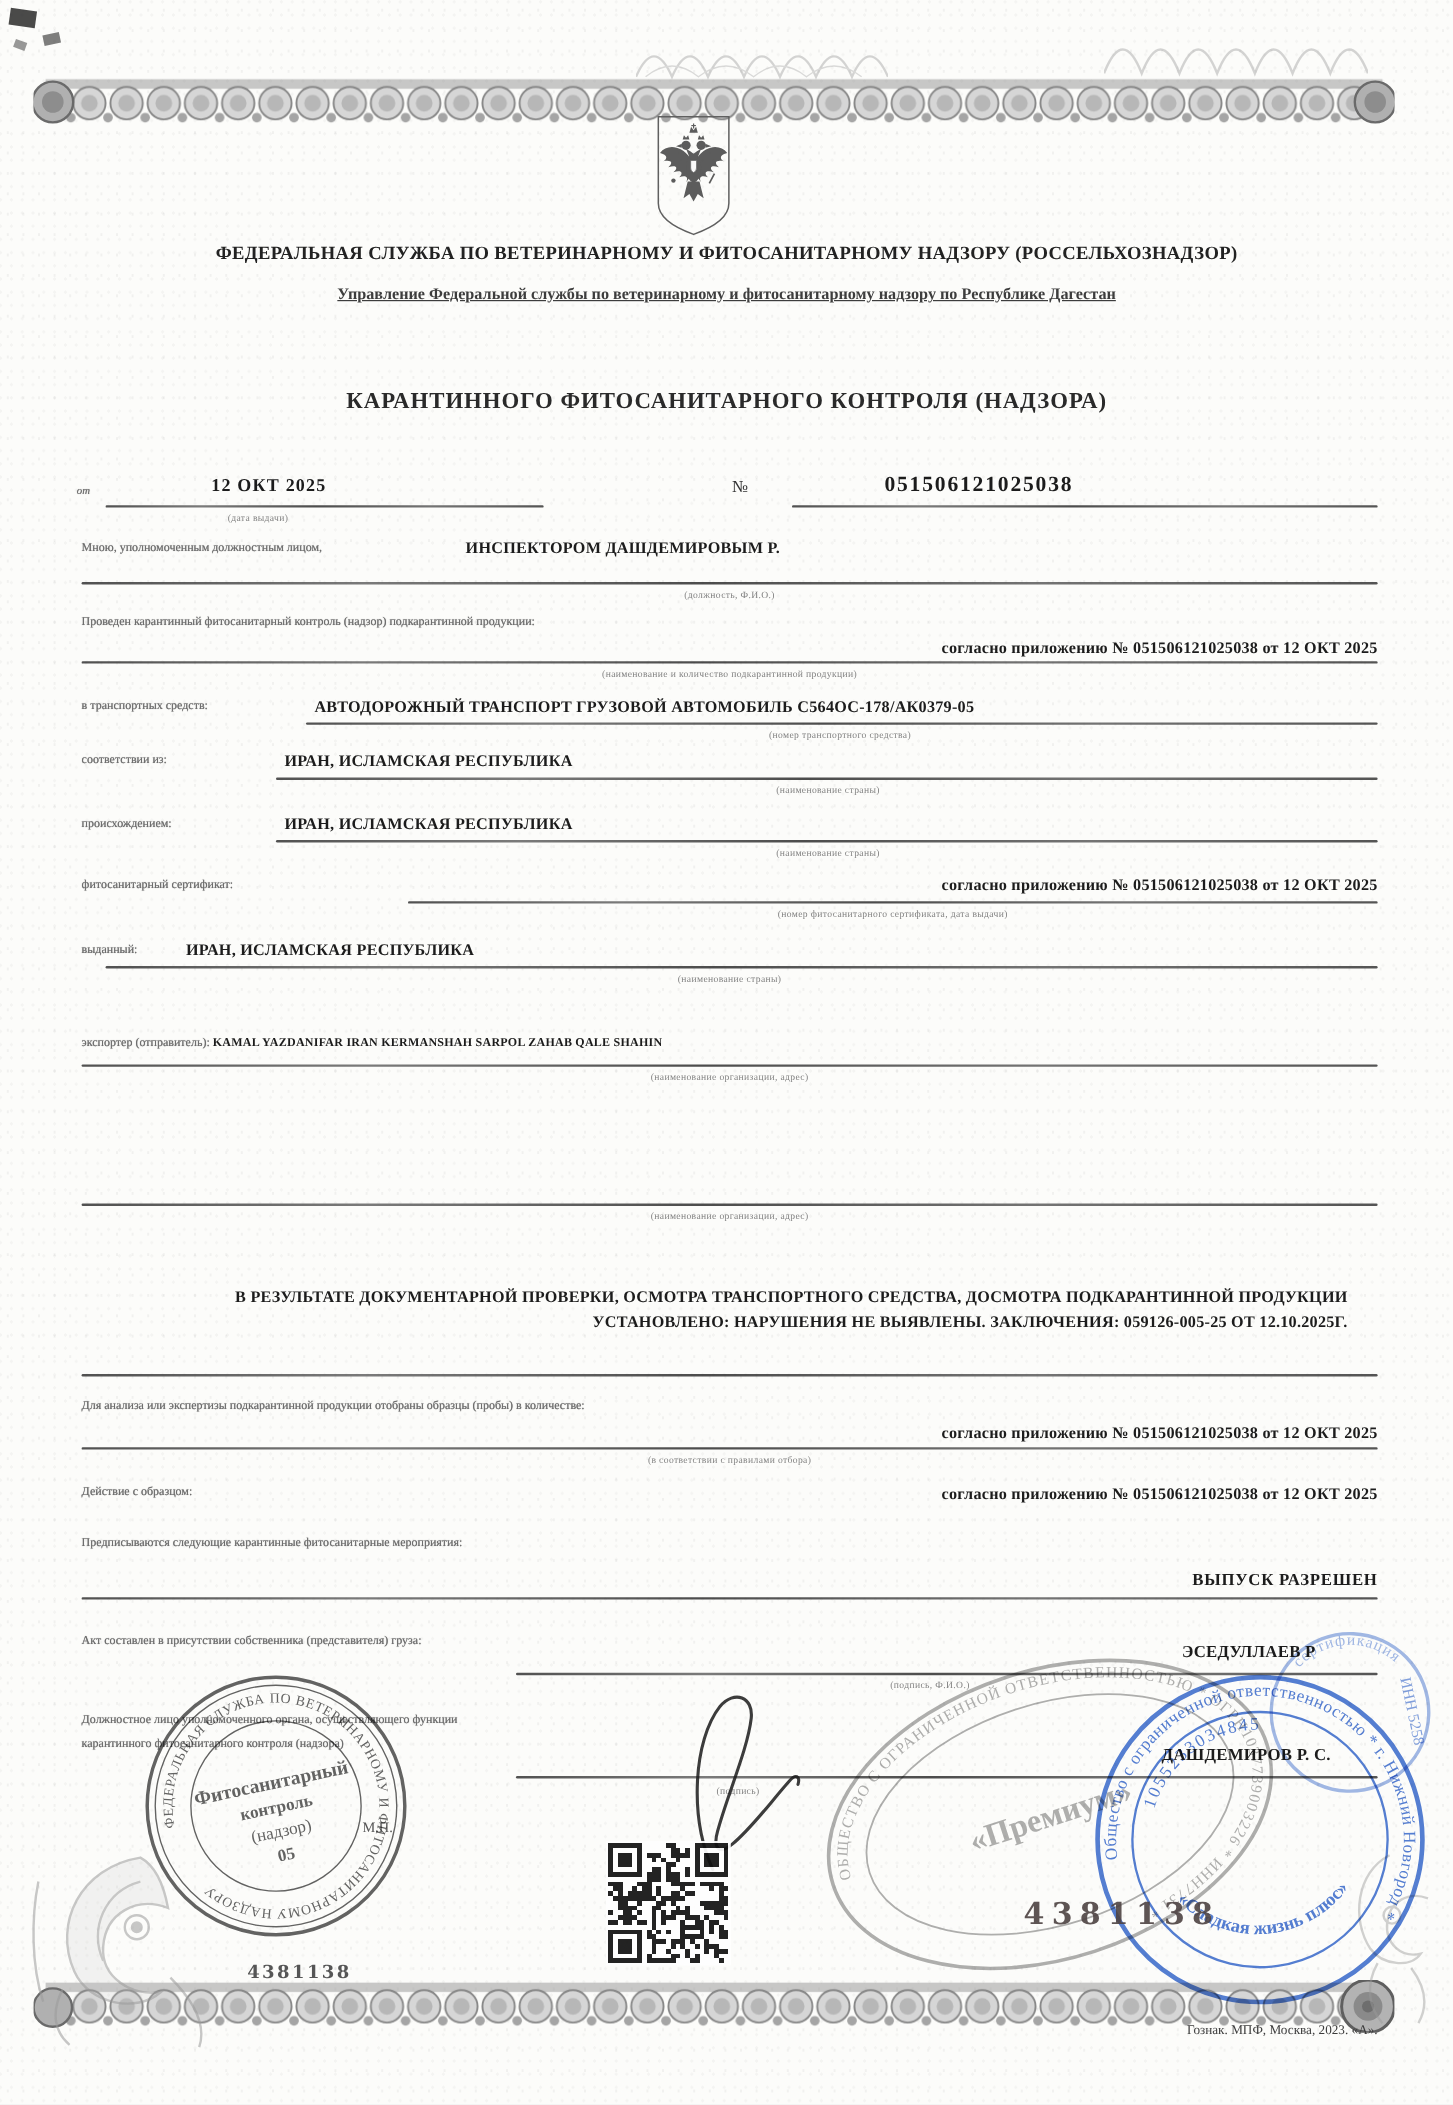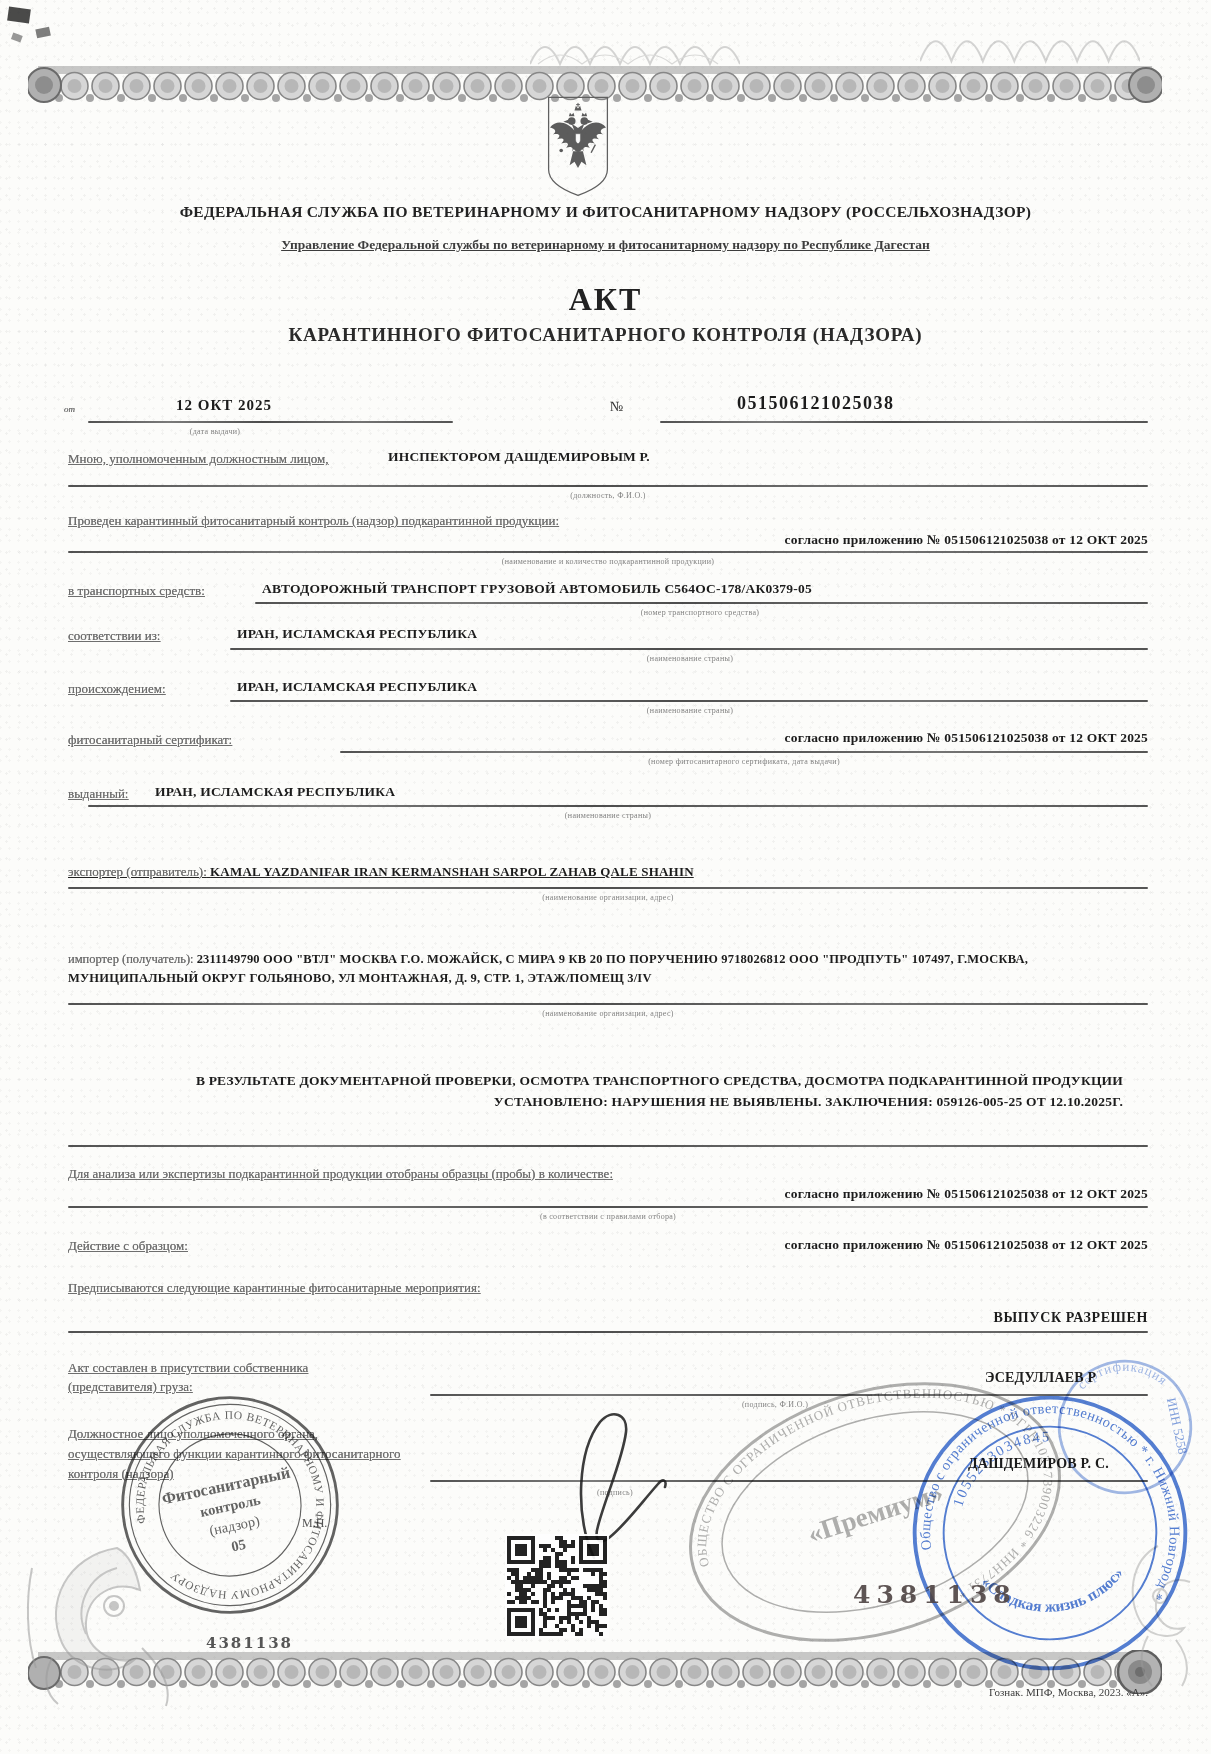--- a/index.html
+++ b/index.html
@@ -19,21 +19,21 @@
   .val{font-weight:bold;color:#1c1c1c;letter-spacing:.2px;}
   .rule{position:absolute;height:2px;background:linear-gradient(90deg,#2c2c2c,#5e5e5e 22%,#262626 48%,#565656 74%,#303030);opacity:.82;border-radius:1px;}
   .cap{position:absolute;font-size:8px;color:#6b6b6b;transform:translateX(-50%);white-space:nowrap;opacity:.85;letter-spacing:.3px;}
   .centerbox{text-align:right;}
   .stamp{position:absolute;mix-blend-mode:multiply;}
   svg text{font-family:"Liberation Serif","DejaVu Serif",serif;}
   .hdr1{font-weight:bold;font-size:15.5px;letter-spacing:.3px;text-align:center;width:100%;}
   .hdr2{font-weight:600;font-size:13.5px;text-align:center;width:100%;color:#3d3d3d;}
   .title{font-weight:bold;font-size:32px;letter-spacing:2px;text-align:center;width:100%;}
   .subtitle{font-weight:600;font-size:19px;letter-spacing:.8px;text-align:center;width:100%;color:#2a2a2a;}
-  .lbl13{font-size:13px;text-decoration:underline;}
+  .lbl13{font-size:10px;}
   .v135{font-size:13.5px;}
   .serial-lg{font-family:"DejaVu Serif",serif;font-weight:600;font-size:25px;letter-spacing:6px;color:#4e4343;opacity:.9;}
   .serial-sm{font-family:"DejaVu Serif",serif;font-weight:600;font-size:15px;letter-spacing:2px;color:#3a3a3a;opacity:.85;}
   .footer{font-size:11px;color:#3c3c3c;text-align:right;}
 </style>
 </head>
 <body>
 
 <div class="page">
 
@@ -115,21 +115,20 @@
         <rect x="47.3" y="12.8" width="5.4" height="1.4"></rect>
       <path d="M43 80 L38 100 L45 95 L50 104 L55 95 L62 100 L57 80 Z"></path>
       <circle cx="26" cy="79" r="2.6"></circle>
       <rect x="71" y="70" width="2" height="13" transform="rotate(28 72 76)"></rect>
       <path d="M46.5 55 h7 v9 q0 4 -3.5 5.5 q-3.5 -1.5 -3.5 -5.5 Z" fill="#fafafa" stroke="#555" stroke-width=".8"></path>
     </g>
   </svg>
 
   <div class="abs hdr1" style="top:203px;left:0;">ФЕДЕРАЛЬНАЯ СЛУЖБА ПО ВЕТЕРИНАРНОМУ И ФИТОСАНИТАРНОМУ НАДЗОРУ (РОССЕЛЬХОЗНАДЗОР)</div>
   <div class="abs hdr2" style="top:237px;left:0;text-decoration:underline;">Управление Федеральной службы по ветеринарному и фитосанитарному надзору по Республике Дагестан</div>
-  <div class="abs title" style="top:281px;left:0;">АКТ</div>
   <div class="abs subtitle" style="top:324px;left:0;">КАРАНТИННОГО ФИТОСАНИТАРНОГО КОНТРОЛЯ (НАДЗОРА)</div>
 
   <span class="abs faint" style="left:64px;top:404px;font-size:9px;font-style:italic;">от</span>
   <span class="abs val" style="left:176px;top:397px;font-size:15px;letter-spacing:1px;">12 ОКТ 2025</span>
   <div class="rule" style="left:88px;top:421px;width:365px;"></div>
   <span class="cap" style="left:215px;top:427px;">(дата выдачи)</span>
   <span class="abs" style="left:610px;top:399px;font-size:14px;color:#333;">№</span>
   <span class="abs val" style="left:737px;top:393px;font-size:18px;letter-spacing:1.5px;">051506121025038</span>
   <div class="rule" style="left:660px;top:421px;width:488px;"></div>
 
@@ -168,24 +167,20 @@
   <div class="rule" style="left:88px;top:805px;width:1060px;"></div>
   <span class="cap" style="left:608px;top:811px;">(наименование страны)</span>
 
   <div class="abs lbl13" style="left:68px;top:864px;width:1080px;">
     <span class="faint">экспортер (отправитель):</span>
     <span class="val">KAMAL YAZDANIFAR IRAN KERMANSHAH SARPOL ZAHAB QALE SHAHIN</span>
   </div>
   <div class="rule" style="left:68px;top:887px;width:1080px;"></div>
   <span class="cap" style="left:608px;top:893px;">(наименование организации, адрес)</span>
 
-  <div class="abs" style="left:68px;top:950px;width:1080px;font-size:12.5px;line-height:19px;">
-    <span class="faint">импортер (получатель):</span>
-    <span class="val">2311149790 ООО "ВТЛ" МОСКВА Г.О. МОЖАЙСК, С МИРА 9 КВ 20 ПО ПОРУЧЕНИЮ 9718026812 ООО "ПРОДПУТЬ" 107497, Г.МОСКВА, МУНИЦИПАЛЬНЫЙ ОКРУГ ГОЛЬЯНОВО, УЛ МОНТАЖНАЯ, Д. 9, СТР. 1, ЭТАЖ/ПОМЕЩ 3/IV</span>
-  </div>
   <div class="rule" style="left:68px;top:1003px;width:1080px;"></div>
   <span class="cap" style="left:608px;top:1009px;">(наименование организации, адрес)</span>
 
   <div class="abs val centerbox" style="left:88px;top:1070px;width:1035px;font-size:13.5px;line-height:21px;">В РЕЗУЛЬТАТЕ ДОКУМЕНТАРНОЙ ПРОВЕРКИ, ОСМОТРА ТРАНСПОРТНОГО СРЕДСТВА, ДОСМОТРА ПОДКАРАНТИННОЙ ПРОДУКЦИИ УСТАНОВЛЕНО: НАРУШЕНИЯ НЕ ВЫЯВЛЕНЫ. ЗАКЛЮЧЕНИЯ: 059126-005-25 ОТ 12.10.2025Г.</div>
   <div class="rule" style="left:68px;top:1145px;width:1080px;"></div>
 
   <span class="abs faint lbl13" style="left:68px;top:1166px;">Для анализа или экспертизы подкарантинной продукции отобраны образцы (пробы) в количестве:</span>
   <div class="abs val v135 centerbox" style="left:68px;top:1186px;width:1080px;">согласно приложению № 051506121025038 от 12 ОКТ 2025</div>
   <div class="rule" style="left:68px;top:1206px;width:1080px;"></div>
   <span class="cap" style="left:608px;top:1212px;">(в соответствии с правилами отбора)</span>

